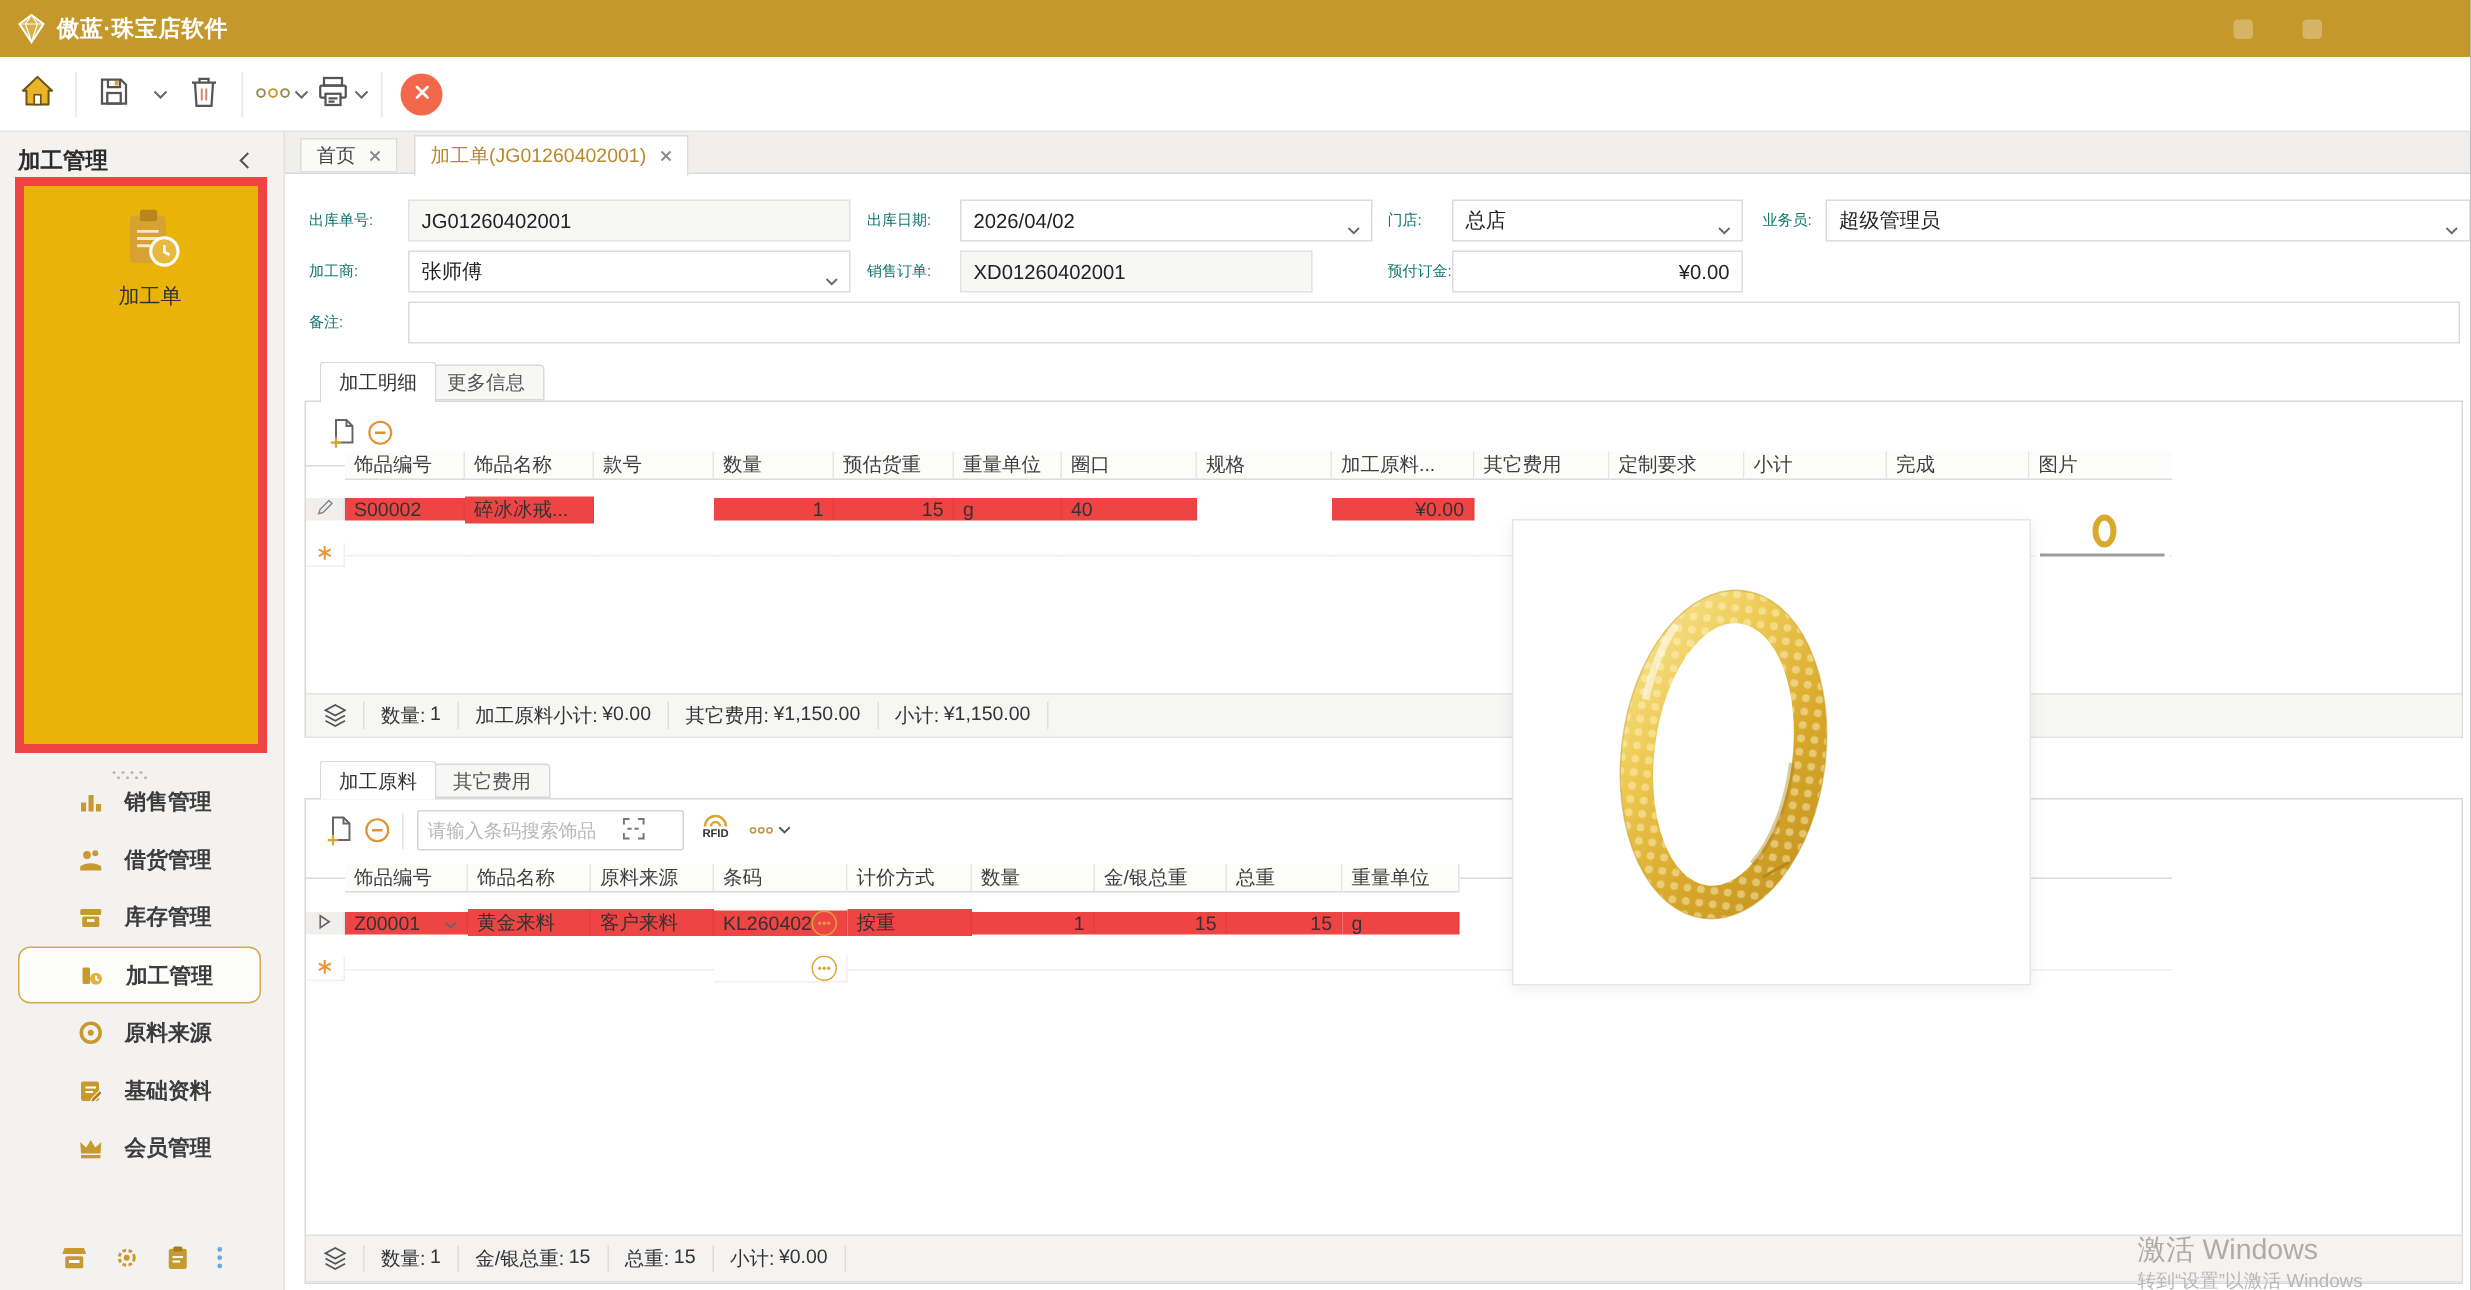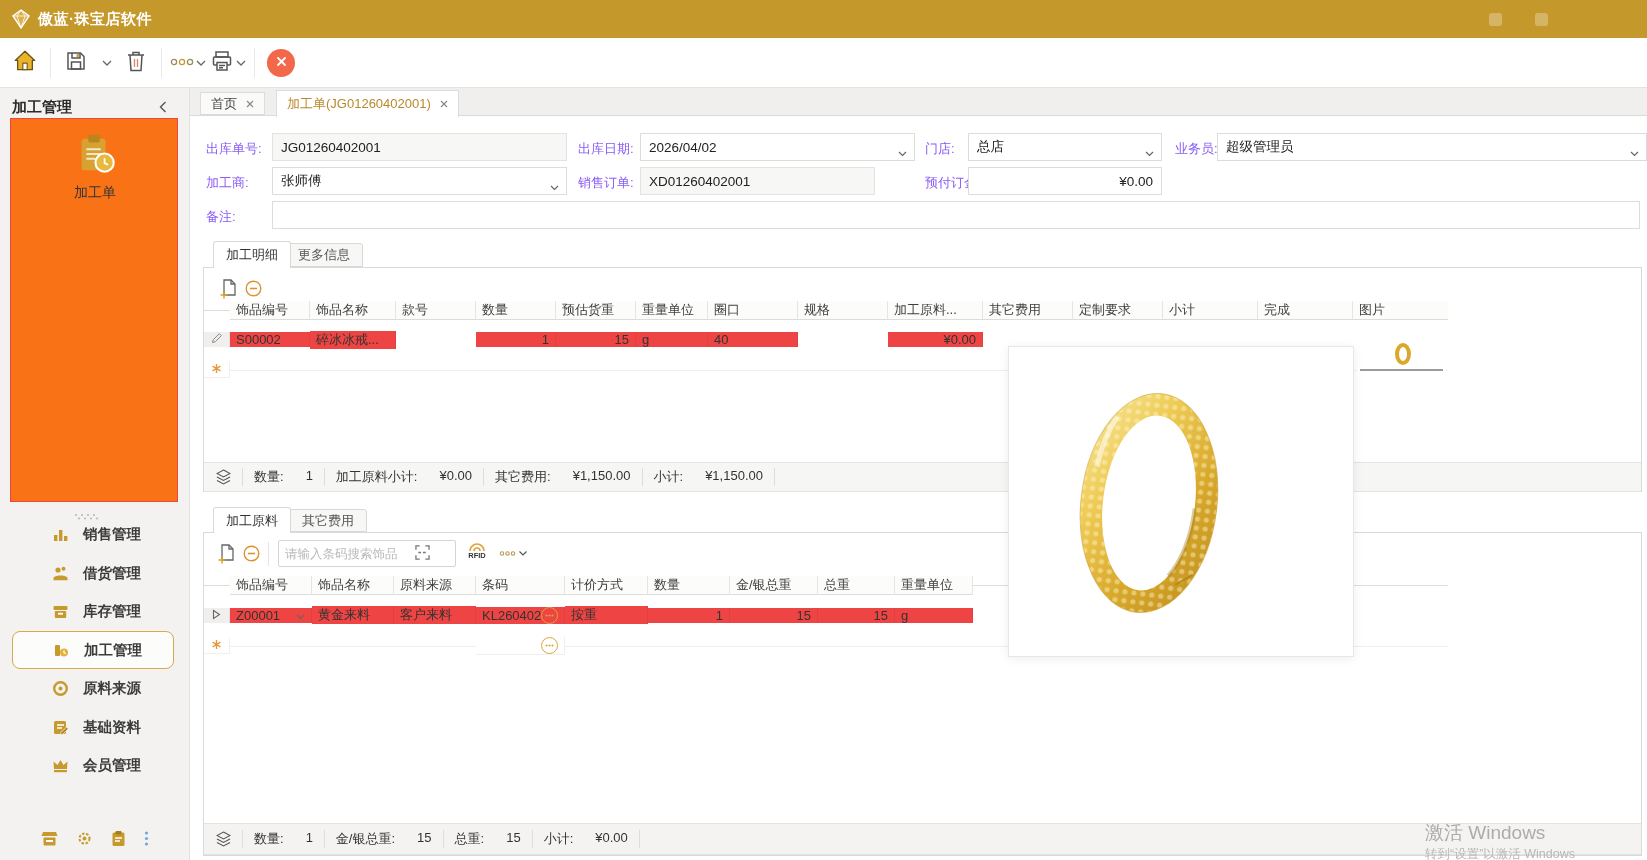--- a/index.html
+++ b/index.html
@@ -14,36 +14,36 @@
   
   .toolbar{left:0;top:38px;width:1647px;height:50px;background:#fff;border-bottom:1px solid #E3E3E3;display:flex;align-items:center}
   .tbtn{height:34px;min-width:34px;display:flex;align-items:center;justify-content:center;border-radius:4px;margin:0 2px;cursor:pointer}
   .tsep{width:1px;height:30px;background:#E8E8E8;margin:0 6px}
   .chev{display:inline-flex;margin-left:2px}
   .closebtn{width:28px;height:28px;border-radius:50%;background:#F3674A;display:flex;align-items:center;justify-content:center;margin-left:6px}
   
   .sidebar{left:0;top:88px;width:190px;height:772px;background:#F3F2F1;border-right:1px solid #E2E1E0}
   .side-title{position:absolute;left:12px;top:10px;font-size:15px;font-weight:bold;color:#2B2B2B}
   .side-collapse{position:absolute;left:154px;top:10px;width:18px;height:18px;display:flex;align-items:center;justify-content:center}
-  .side-panel{position:absolute;left:10px;top:30px;width:168px;height:384px;background:#f97316;border:1px solid #ef4444}
+  .side-panel{position:absolute;left:10px;top:30px;width:168px;height:384px;background:#eab308;border:6px solid #ef4444}
   .shortcut{position:absolute;left:0;width:168px;text-align:center;cursor:pointer}
   .shortcut .lab{display:block;margin-top:4px;font-size:14px;color:#333}
   .handle-dots{position:absolute;left:74px;top:420px}
   .menu-item{position:absolute;left:12px;width:162px;height:38px;display:flex;align-items:center;cursor:pointer}
   .menu-item .mi-icon{margin-left:40px;display:inline-flex}
   .menu-item .mi-label{margin-left:14px;font-size:14.5px;font-weight:600;color:#3C3C3C}
   .menu-item.active{border:1px solid #D8A94C;border-radius:8px;background:#FCFCFB}
   .side-bottom{position:absolute;left:0;top:742px;width:190px;display:flex;justify-content:center;gap:18px;align-items:center}
   
   .tabstrip{left:190px;top:88px;width:1457px;height:28px;background:#F0EFEE;border-bottom:1px solid #DADada}
   .mtab{position:absolute;display:flex;align-items:center;padding:0 10px;border:1px solid #DCDCDC;background:#FAFAF9;font-size:13px;color:#444;cursor:pointer}
   .mtab.active{background:#fff;border-bottom:none;color:#B9892C;z-index:3}
   .content{left:190px;top:116px;width:1457px;height:744px;background:#fff}
   
-  .lbl{font-size:13px;color:#8b5cf6;white-space:nowrap}
+  .lbl{font-size:10px;color:#0f766e;white-space:nowrap}
   .input{height:28px;border:1px solid #DCDCDC;background:#fff;display:flex;align-items:center;padding:0 8px;font-size:13.5px;color:#222;overflow:hidden;white-space:nowrap}
   .input.ro{background:#F7F7F6;border-color:#E3E3E3}
   .input .cvx{position:absolute;right:7px;top:11px}
   .input.money{justify-content:flex-end}
   
   .stab{position:absolute;display:flex;align-items:center;padding:0 12px;border:1px solid #D9D9D9;background:#F7F7F6;font-size:13px;color:#555;cursor:pointer;border-radius:3px 3px 0 0}
   .stab.active{background:#fff;border-bottom:none;color:#333;z-index:3}
   .panel{border:1px solid #D9D9D9;background:#fff}
   
   .trow{display:flex;align-items:center}
@@ -51,21 +51,21 @@
   .th .td{background:#FCFCFB;border-right:1px solid #E5E5E5;border-bottom:1px solid #DCDCDC;color:#3E3E3E}
   .ind{width:26px;justify-content:center;border-right:1px solid #E5E5E5;background:#FBFBFA}
   .sel .td{background:#ef4444;border-right:1px solid rgba(0,0,0,.05)}
   .sel .ind{background:#F0EFEE}
   .new .td{background:#fff;border-right:1px solid #EFEFEF;border-bottom:1px solid #EFEFEF}
   .num{justify-content:flex-end}
   .pill{position:absolute;top:13px;left:50%;transform:translateX(-50%);width:22px;height:10px;border-radius:5px;background:#D8A43C}
   
   .sumbar{display:flex;align-items:center;background:#F6F6F5;border-top:1px solid #E3E3E3;border-bottom:1px solid #E3E3E3;font-size:13px;color:#333}
   .sumbar .sep{width:1px;height:18px;background:#DDDDDC;margin:0 11px}
-  .sumbar .pair{display:flex;gap:22px;white-space:nowrap}
+  .sumbar .pair{display:flex;gap:3px;white-space:nowrap}
   
   .search{display:flex;align-items:center;border:1px solid #D5D5D5;border-radius:2px;background:#fff;height:27px;padding:0 6px}
   .search input{border:none;outline:none;width:130px;font-size:12.5px;color:#444;font-family:inherit;background:transparent}
   .search input::placeholder{color:#B8B8B8}
   .ellipsis-btn{width:17px;height:17px;border:1px solid #DAA637;border-radius:50%;display:flex;align-items:center;justify-content:center;flex:0 0 auto}
   .rfid{display:flex;flex-direction:column;align-items:center;line-height:1}
   .rfid .rfid-word{font-size:7.5px;font-weight:bold;color:#333;margin-top:-2px}
   .watermark{color:#ADACAB;z-index:50}
 </style>
 </head>

